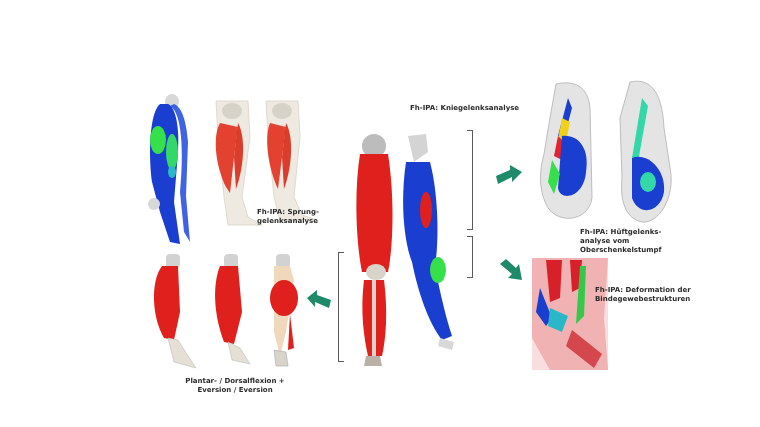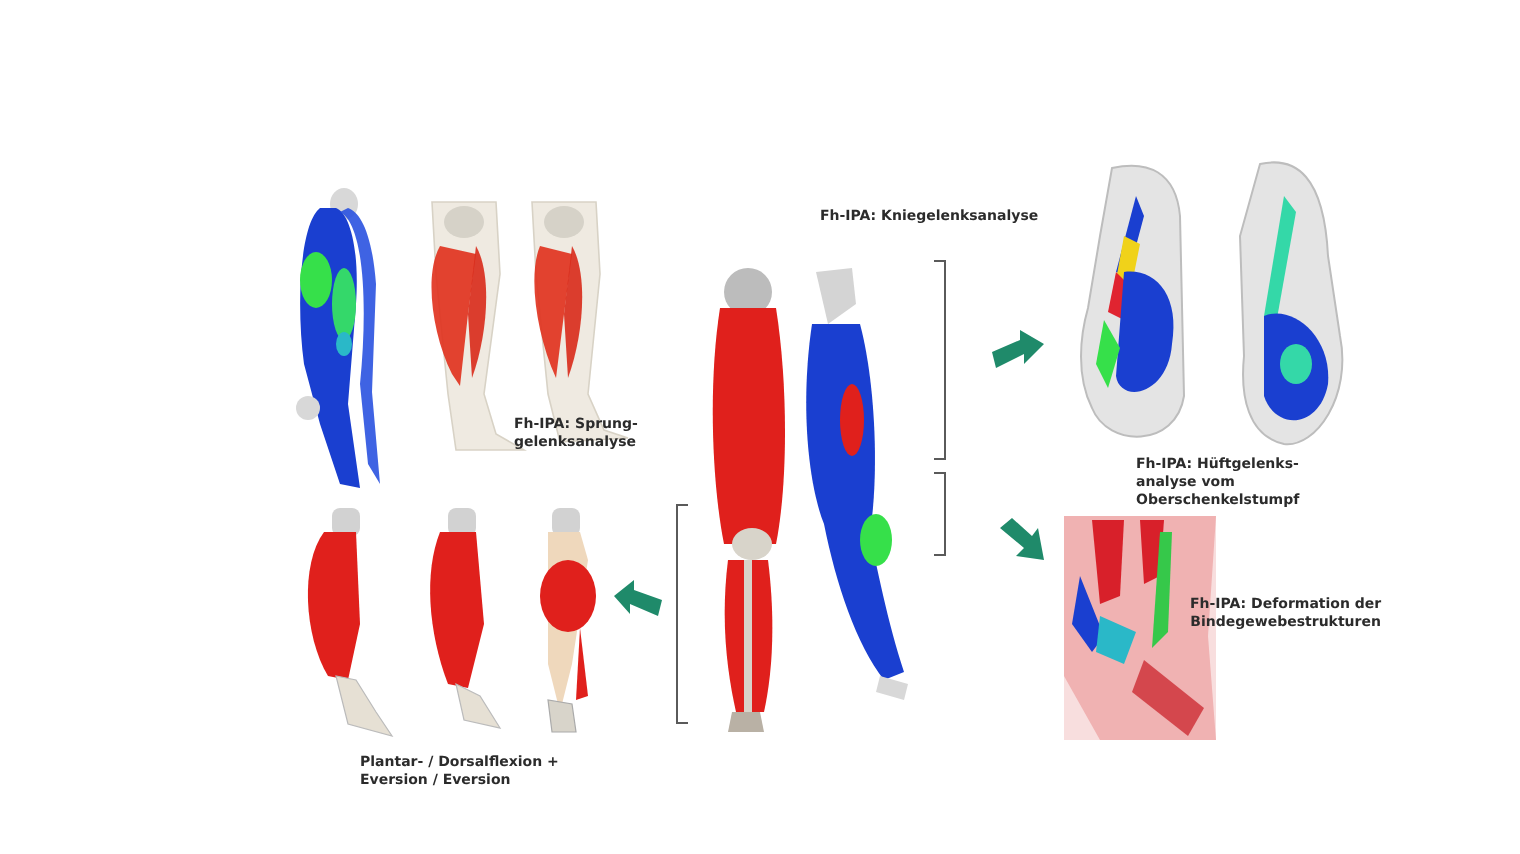--- a/index.html
+++ b/index.html
@@ -1,19 +1,19 @@
 <!DOCTYPE html>
 <html><head>
 <meta charset="utf-8">
 <style>
   html, body { margin:0; padding:0; }
   body { width:760px; height:427px; background:#ffffff; position:relative; overflow:hidden; font-family:"Liberation Sans", sans-serif; }
   .abs { position:absolute; }
   .label { position:absolute; font-size:7px; font-weight:bold; color:#2b2b2b; line-height:9px; font-family:"DejaVu Sans", sans-serif; }
-  .label.center { }
+  .label.center { text-align:center; }
   svg { position:absolute; overflow:visible; }
   .bracket { position:absolute; border:1.5px solid #5a5a5a; }
   .br-right { border-left:none; width:5px; }
   .br-left { border-right:none; width:5px; }
 </style>
 </head>
 <body>
 
 <div class="abs" style="left:140px;top:92px;width:200px;height:160px;">
 
@@ -114,32 +114,32 @@
     <path d="M28 58 C44 56,56 70,52 94 C50 120,26 124,24 110 Z" fill="#1a3fd0"></path>
     <path d="M18 82 L26 96 L20 116 L14 104 Z" fill="#36e04a"></path>
   </svg>
   <svg width="80" height="150" style="left:80px;top:0;">
     <path d="M16 4 C34 0,48 10,50 50 L56 90 C62 120,44 146,28 144 C10 140,6 120,8 100 L6 40 Z" fill="#e4e4e4" stroke="#bdbdbd" stroke-width="1"></path>
     <path d="M28 20 L34 28 L24 84 L18 80 Z" fill="#34d8a8"></path>
     <path d="M18 80 C32 74,52 90,50 114 C46 136,24 138,18 120 Z" fill="#1a3fd0"></path>
     <ellipse cx="34" cy="104" rx="8" ry="10" fill="#34d8a8"></ellipse>
   </svg>
 </div>
-<div class="label" style="left:568px;top:228px;">
+<div class="label" style="left:580px;top:228px;">
   <span>Fh-IPA: Hüftgelenks-</span><br>
   <span>analyse vom</span><br>
   <span>Oberschenkelstumpf</span>
 </div>
 
 <svg width="76" height="112" style="left:532px;top:258px;">
   <rect x="0" y="0" width="76" height="112" fill="#f4c8c8" opacity="0.6"></rect>
   <path d="M0 0 L76 0 L72 60 L76 112 L18 112 L0 80 Z" fill="#eea6a6" opacity="0.8"></path>
   <path d="M14 2 L30 2 L28 40 L18 44 Z" fill="#d8202a"></path>
   <path d="M38 2 L50 2 L48 30 L40 34 Z" fill="#d8202a"></path>
   <path d="M8 30 L20 60 L14 68 L4 54 Z" fill="#1a3fd0"></path>
   <path d="M48 8 L54 8 L52 58 L44 66 Z" fill="#36c84a"></path>
   <path d="M18 50 L36 58 L30 74 L16 68 Z" fill="#2ab8c8"></path>
   <path d="M40 72 L70 96 L62 110 L34 88 Z" fill="#c81a22" opacity="0.7"></path>
 </svg>
-<div class="label" style="left:595px;top:298px;text-align:center;">
+<div class="label" style="left:595px;top:286px;">
   <span>Fh-IPA: Deformation der</span><br>
   <span>Bindegewebestrukturen</span>
 </div>
 
 </body></html>

